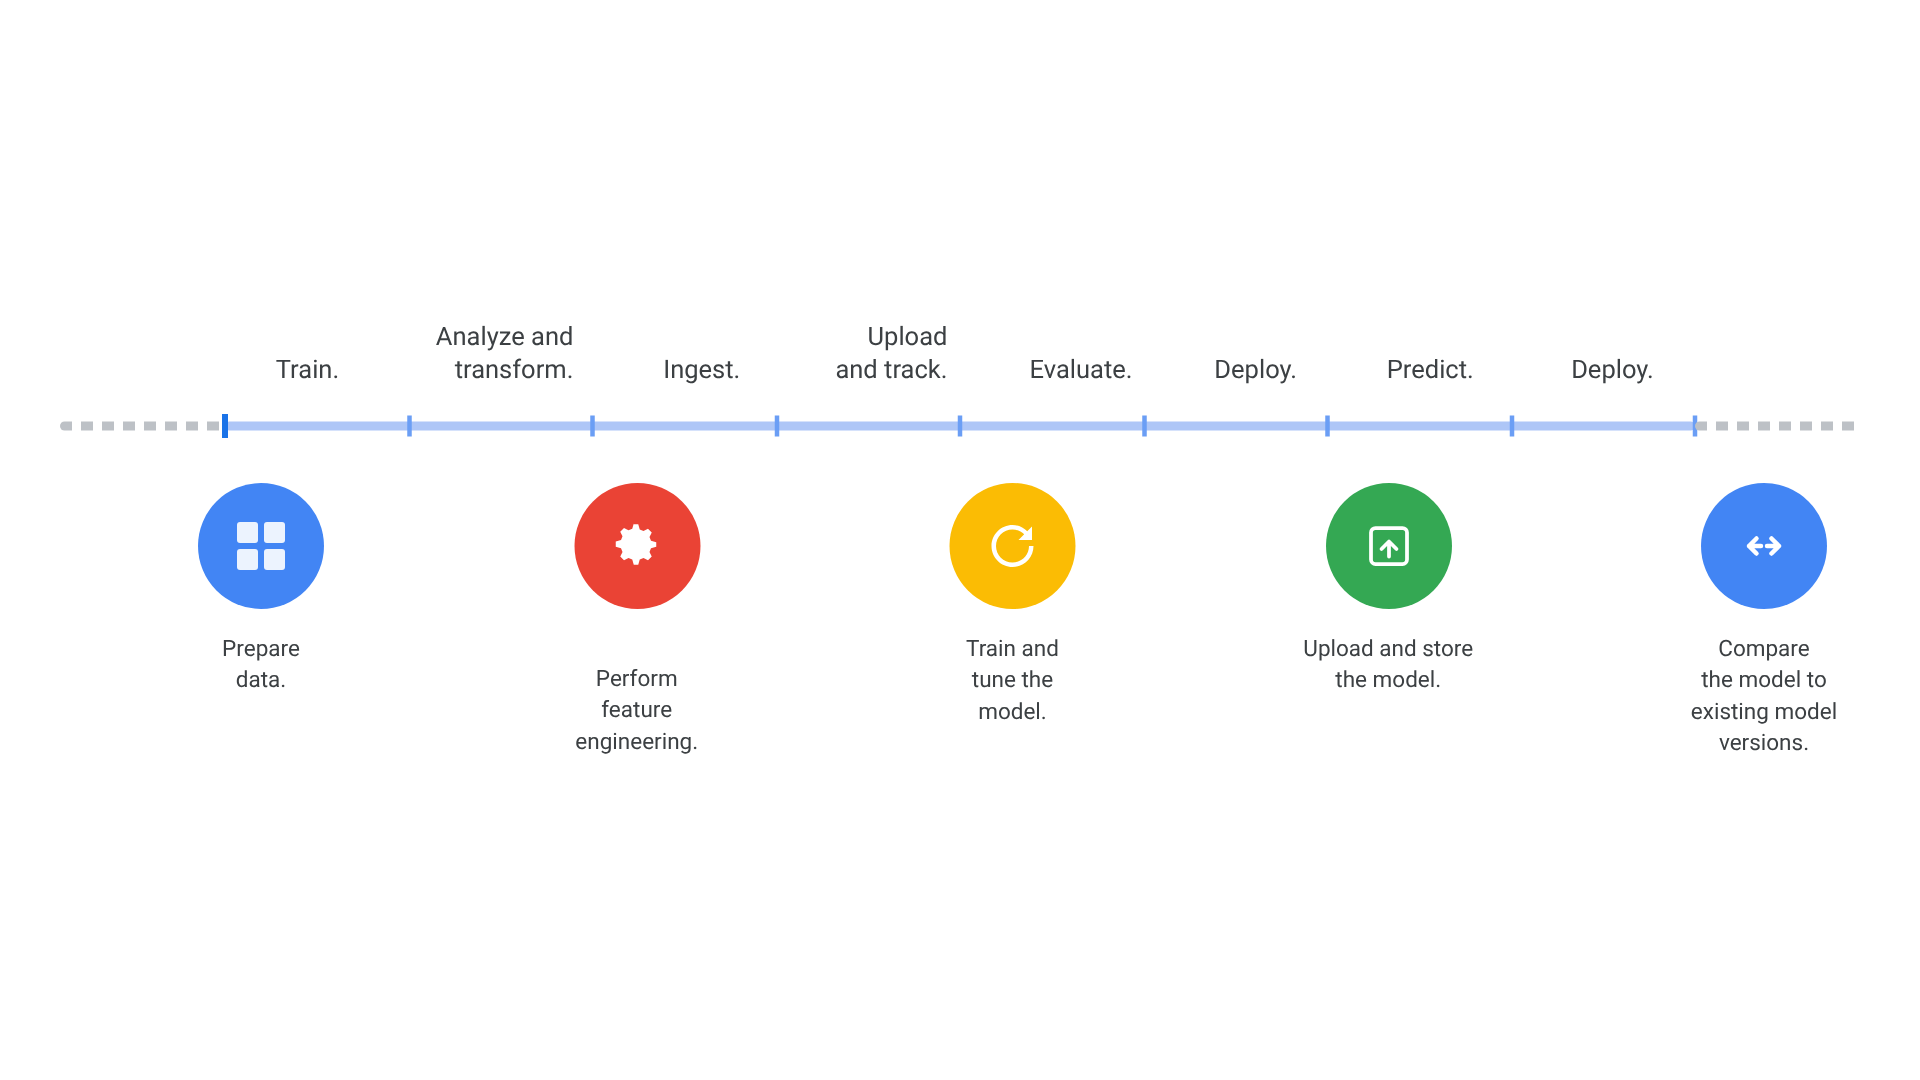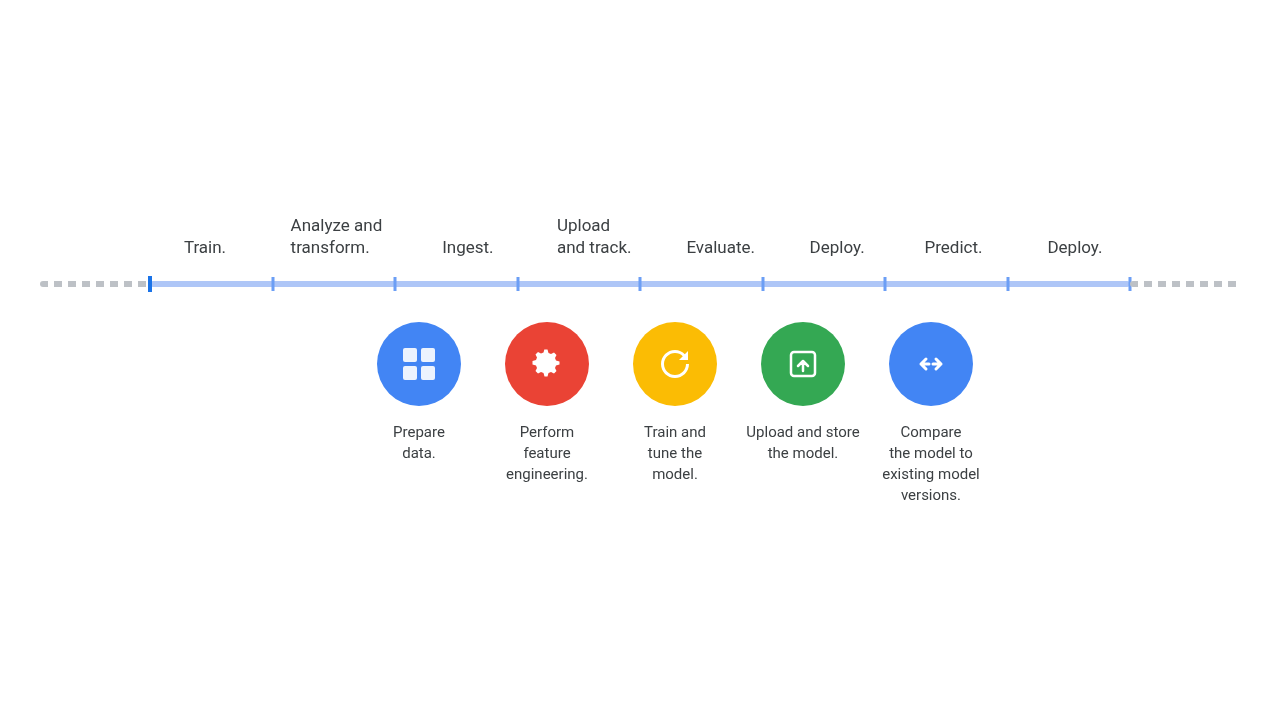--- a/index.html
+++ b/index.html
@@ -26,21 +26,21 @@
       display: flex;
       align-items: flex-end;
       width: 100%;
       padding-bottom: 16px;
       position: relative;
     }
     .label-item {
       display: flex;
       flex-direction: column;
       align-items: center;
-      text-align: left;
+      text-align: right;
     }
     .label-text {
       font-size: 17px;
       color: #3c4043;
       line-height: 1.3;
       font-weight: 400;
     }
 
     
     .timeline-row {
@@ -198,35 +198,35 @@
       <div class="tick" style="left:87.5%;"></div>
       <div class="tick" style="left:100%;"></div>
     </div>
     <div class="timeline-line dashed-right"></div>
   </div>
 
   <div class="icons-row">
 
     <div style="width:70px; flex-shrink:0;"></div>
 
-    <div style="flex:1; display:flex; align-items:flex-start; justify-content:center; gap:0;">
+    <div style="flex:1; display:flex; align-items:flex-start; justify-content:space-between; gap:0;">
 
       <div class="icon-item" style="width:128px;">
         <div class="circle-icon" style="background:#4285f4;">
           <svg width="44" height="44" viewBox="0 0 44 44" xmlns="http://www.w3.org/2000/svg">
             <rect x="6" y="6" width="14" height="14" rx="2" fill="white" opacity="0.9"></rect>
             <rect x="24" y="6" width="14" height="14" rx="2" fill="white" opacity="0.9"></rect>
             <rect x="6" y="24" width="14" height="14" rx="2" fill="white" opacity="0.9"></rect>
             <rect x="24" y="24" width="14" height="14" rx="2" fill="white" opacity="0.9"></rect>
           </svg>
         </div>
         <span class="icon-label">Prepare<br>data.</span>
       </div>
 
-      <div class="icon-item" style="width:128px;">
+      <div class="icon-item" style="width:128px;gap:20px;">
         <div class="circle-icon" style="background:#ea4335;">
           <svg width="44" height="44" viewBox="0 0 44 44" xmlns="http://www.w3.org/2000/svg">
             <path d="M22 14a8 8 0 1 0 0 16 8 8 0 0 0 0-16zm0 12a4 4 0 1 1 0-8 4 4 0 0 1 0 8z" fill="white"></path>
             <path d="M19.5 7l-1 3.5-2.5 1-3-1.5-2.5 2.5 1.5 3-1 2.5-3.5 1v3.5l3.5 1 1 2.5-1.5 3 2.5 2.5 3-1.5 2.5 1 1 3.5h3l1-3.5 2.5-1 3 1.5 2.5-2.5-1.5-3 1-2.5 3.5-1V19.5l-3.5-1-1-2.5 1.5-3-2.5-2.5-3 1.5-2.5-1-1-3.5h-3z" fill="white" fill-rule="evenodd"></path>
           </svg>
         </div>
         <span class="icon-label">Perform<br>feature<br>engineering.</span>
       </div>
 
       <div class="icon-item" style="width:128px;">

